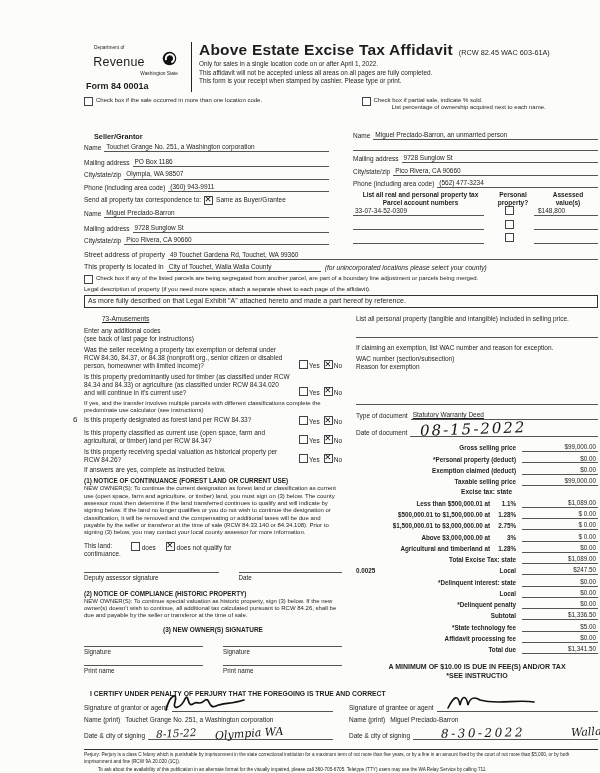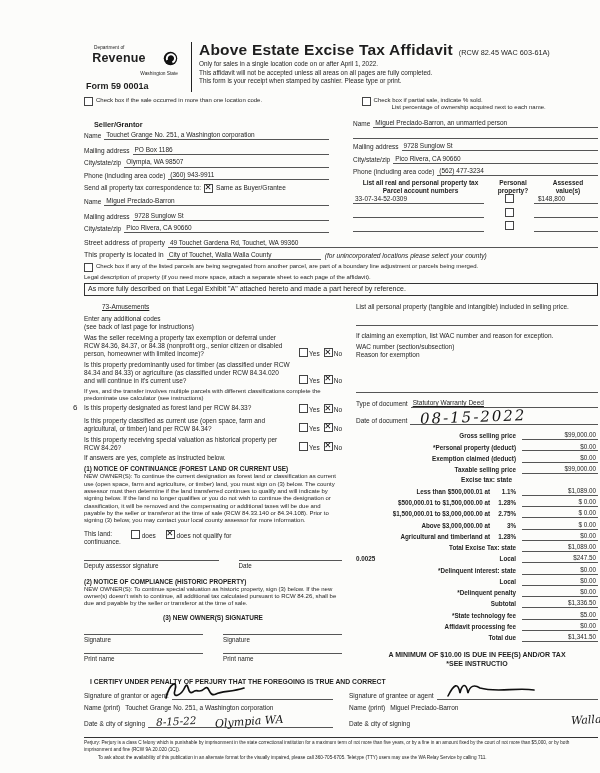--- a/index.html
+++ b/index.html
@@ -11,35 +11,35 @@
   .cb{display:inline-block;width:7px;height:7px;border:1px solid #444;position:relative;vertical-align:-1px;background:#fff;flex:none}
   .cb.x::before{content:"\2715";position:absolute;left:-0.5px;top:-1.5px;font-size:8.5px;color:#111;line-height:9px}
   .field{display:flex;align-items:flex-end;margin-bottom:3.2px;min-height:8px}
   .field .lab{white-space:nowrap;margin-right:3px}
   .field .val{flex:1;border-bottom:1px solid #555;padding:0 2px;white-space:nowrap}
 
   
   .hdr{display:flex}
   .hdr-left{width:102px;text-align:center;padding-top:5px;flex:none}
   .dept-line1{font-size:4.8px;text-align:left;margin-left:10px}
-  .dept-name{font-size:12.5px;font-weight:bold;letter-spacing:.2px;display:flex;align-items:flex-start;justify-content:center;gap:17px}
+  .dept-name{font-size:12.5px;font-weight:normal;letter-spacing:.2px;display:flex;align-items:flex-end;justify-content:center;gap:17px}
   .dept-line2{font-size:4.8px;text-align:right;margin-right:8px}
   .form-num{font-size:9px;font-weight:bold;margin-top:4px;text-align:left;margin-left:2px}
   .hdr-div{border-left:1.6px solid #222;margin:2px 7px 0 5px}
   .hdr-right{flex:1}
   .title-row{display:flex;align-items:baseline;gap:6px}
   .title{font-size:15.5px;font-weight:bold;letter-spacing:.2px;white-space:nowrap}
   .title-ref{font-size:7.3px}
   .instr{font-size:6.4px;line-height:1.32;margin-top:1px}
   .hdr-checks{display:flex;margin-top:5px;margin-bottom:4px}
   .hc-l{width:54%;display:flex;gap:3px}
   .hc-r{flex:1;display:flex;gap:3px}
 
   
-  .parties{display:flex;gap:24px;margin-top:7px}
+  .parties{display:flex;gap:24px;margin-top:19px}
   .pcol{flex:1;min-width:0}
   .ptitle{font-weight:bold;font-size:7.3px;margin:1px 0 2px 10px}
   .corr{display:flex;align-items:center;gap:3px;margin:4px 0 4px 0;white-space:nowrap}
   .ptable-head{display:flex;font-weight:bold;text-align:center;line-height:1.15;margin-top:2px}
   .pc1{flex:1}.pc2{width:50px;flex:none}.pc3{width:60px;flex:none}
   .prow{display:flex;align-items:flex-end;margin-bottom:3.5px}
   .prow .num{flex:1;border-bottom:1px solid #555;height:8px;padding-left:2px}
   .prow .pp{width:50px;text-align:center;flex:none}
   .prow .av{width:60px;border-bottom:1px solid #555;height:8px;padding-left:4px;flex:none}
 
@@ -104,21 +104,21 @@
       <div class="dept-name">
         <span>Revenue</span>
         <span>
           <svg width="15" height="15" viewBox="0 0 20 20">
                 <circle cx="10" cy="10" r="9" fill="#111"></circle>
                 <path d="M5.5,12 a5.5,5.5 0 1 1 7,3" stroke="#fff" fill="none" stroke-width="2.6"></path>
               </svg>
         </span>
       </div>
       <div class="dept-line2">Washington State</div>
-      <div class="form-num">Form 59 0001a</div>
+      <div class="form-num">Form 84 0001a</div>
     </div>
     <div class="hdr-div"></div>
     <div class="hdr-right">
       <div class="title-row">
         <span class="title">Above Estate Excise Tax Affidavit</span>
         <span class="title-ref">(RCW 82.45 WAC 603-61A)</span>
       </div>
       <div class="instr">
         <div>Only for sales in a single location code on or after April 1, 2022.</div>
         <div>This affidavit will not be accepted unless all areas on all pages are fully completed.</div>
@@ -449,20 +449,21 @@
                   <path d="M3,16 C9,4 13,2 15,13 C17,4 21,2 23,13 C25,6 29,4 35,8 C52,13 72,7 89,10" fill="none" stroke="#101010" stroke-width="1.6" stroke-linecap="round"></path>
                 </svg>
           </span>
         </div>
         <div class="field">
               <span class="lab">Name (print)</span>
               <span class="val" style="border-bottom:none">Miguel Preciado-Barron</span>
             </div>
         <div class="field" style="height:13px;position:relative">
               <span class="lab">Date &amp; city of signing</span>
+              <span class="val"><span class="hw hw-date2">8-30-2022</span></span>
               <span class="hw hw-city2">Walla Walla WA</span>
             </div>
       </div>
     </div>
 
     <div class="fine">
       <div>Perjury: Perjury is a class C felony which is punishable by imprisonment in the state correctional institution for a maximum term of not more than five years, or by a fine in an amount fixed by the court of not more than $5,000, or by both imprisonment and fine (RCW 9A.20.020 (1C)).</div>
       <div class="l2">To ask about the availability of this publication in an alternate format for the visually impaired, please call 360-705-6705. Teletype (TTY) users may use the WA Relay Service by calling 711.</div>
     </div>
   </div>

